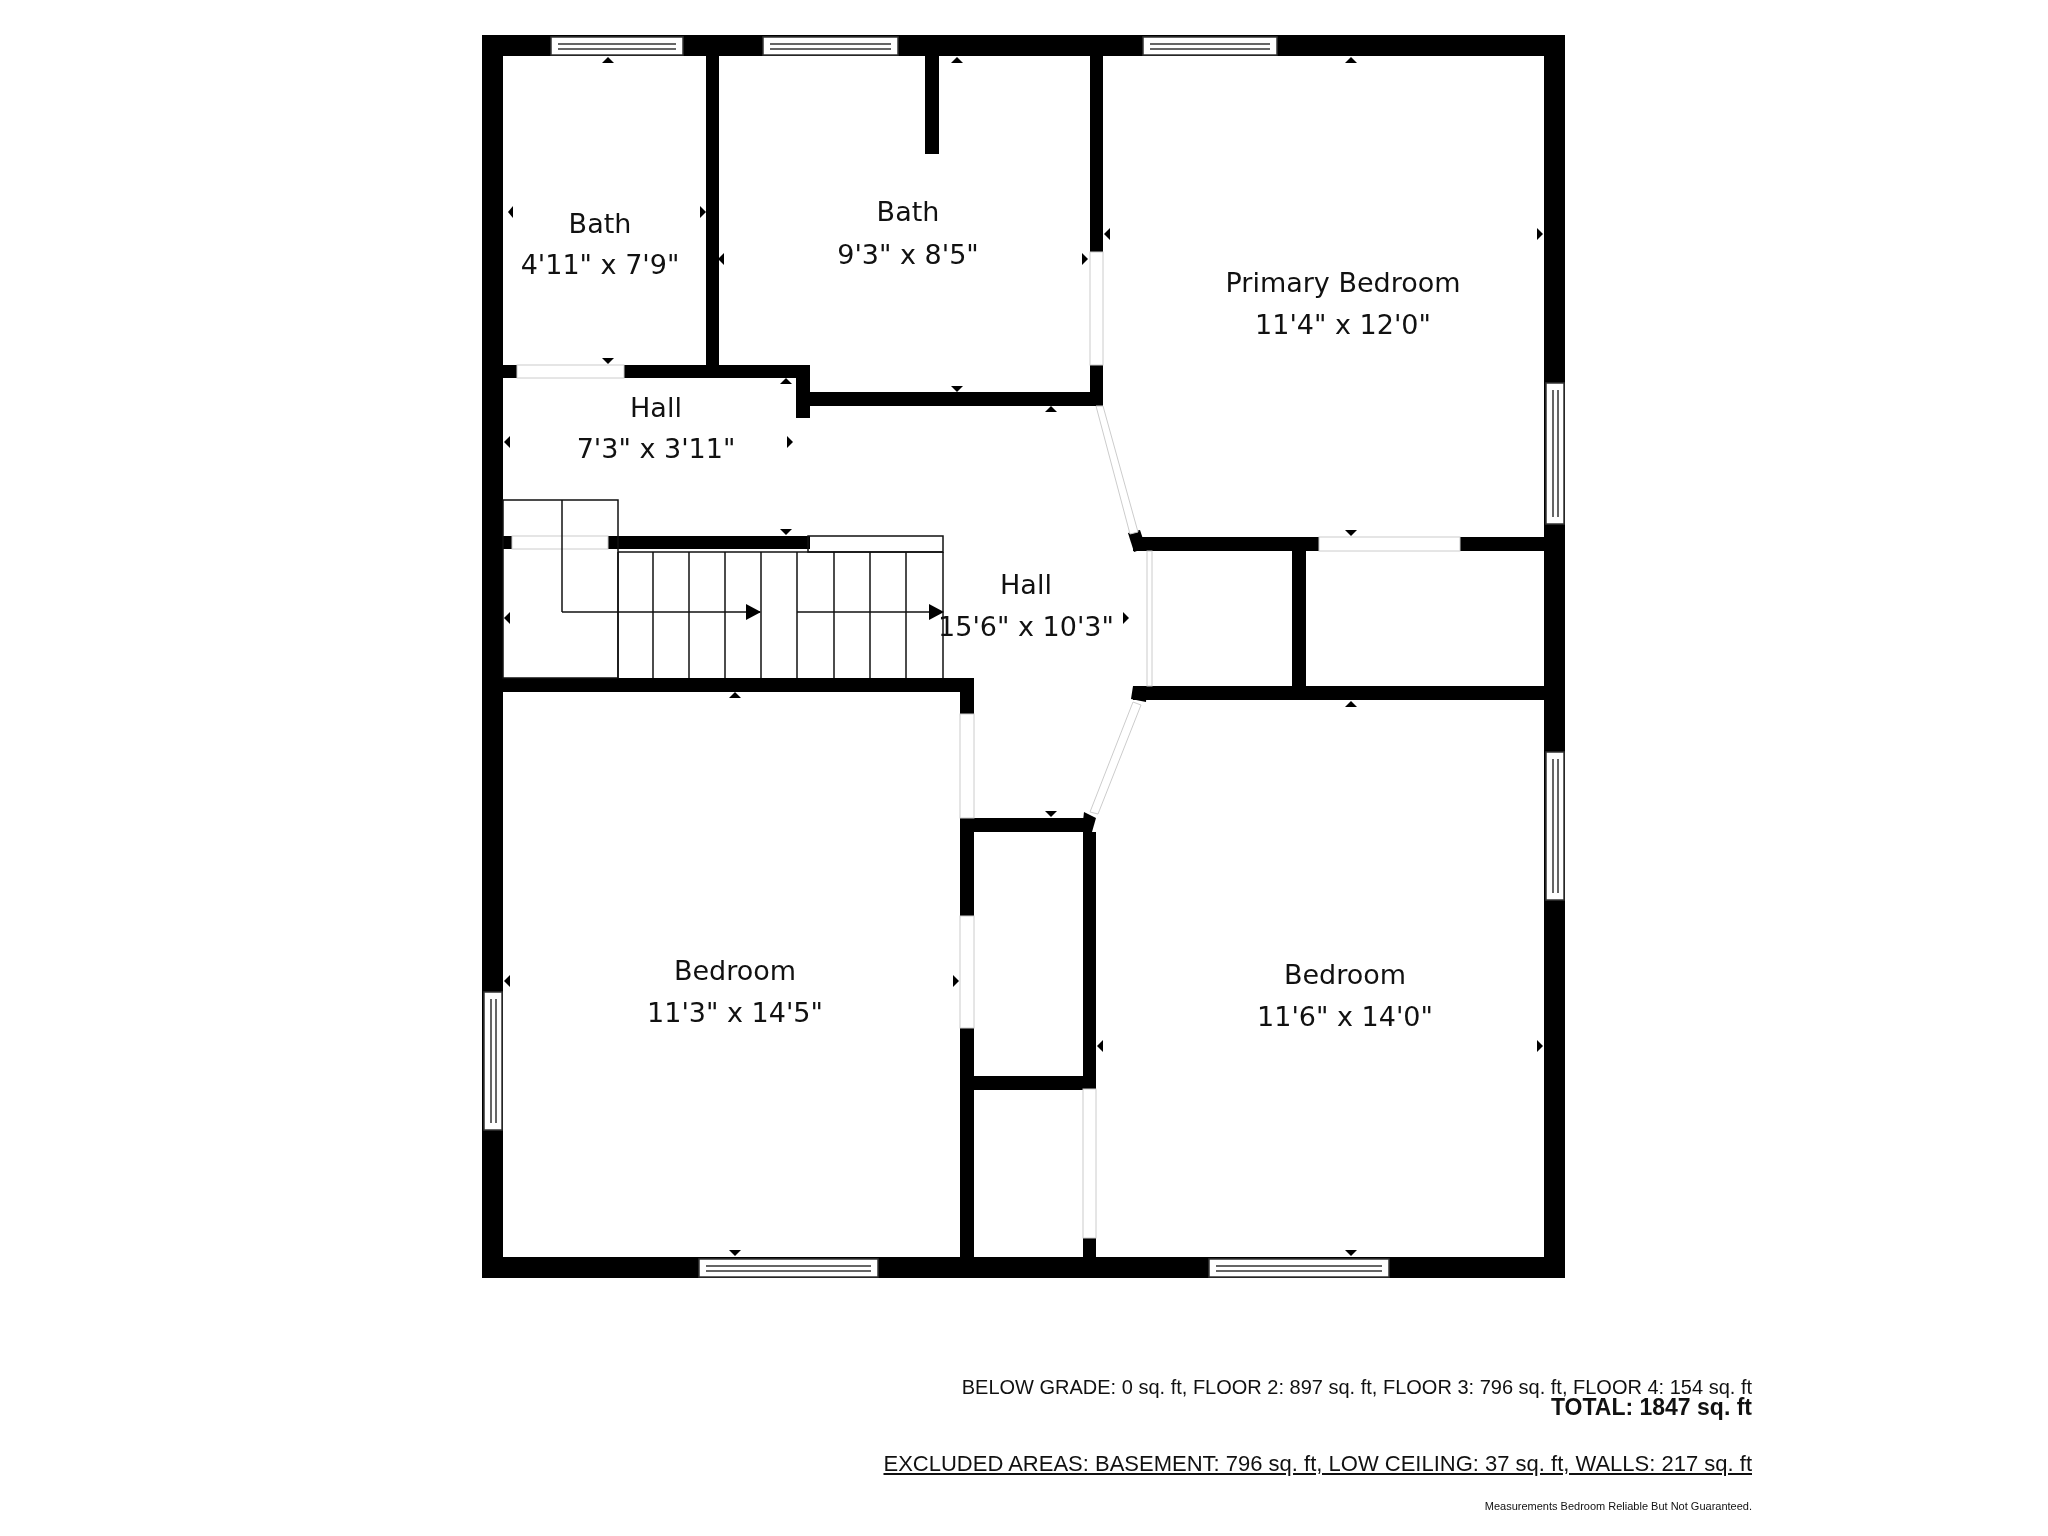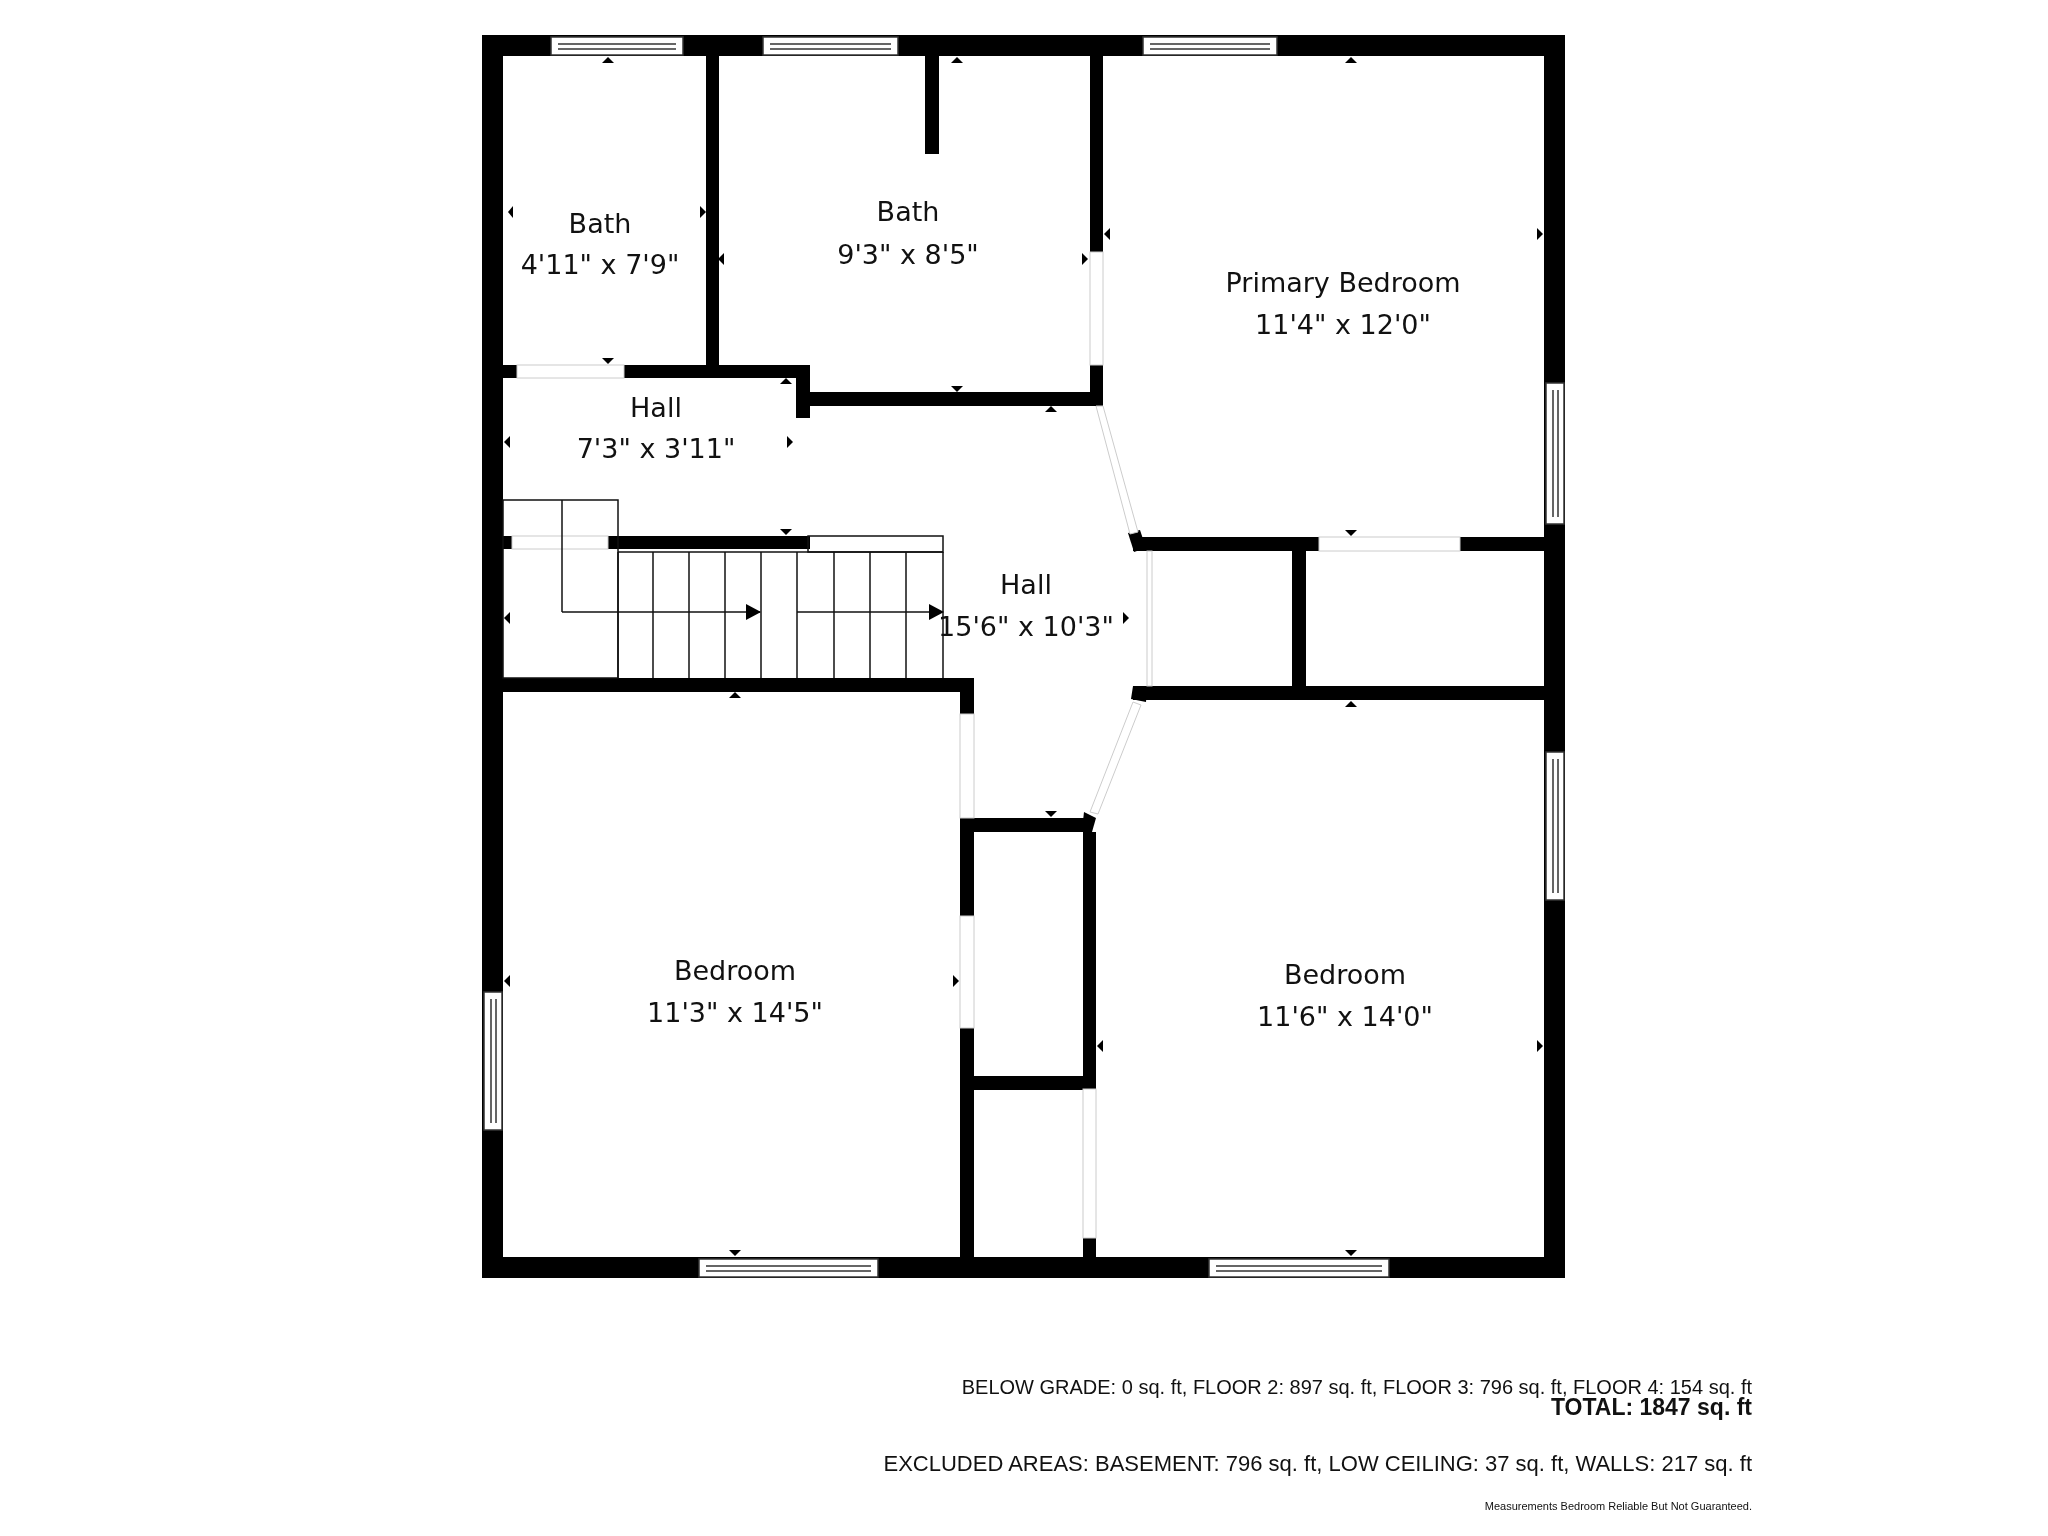--- a/index.html
+++ b/index.html
@@ -2,21 +2,21 @@
 <html><head>
 <meta charset="utf-8">
 <style>
   html, body { margin:0; padding:0; background:#ffffff; }
   body { width:2048px; height:1536px; position:relative; overflow:hidden; font-family:"DejaVu Sans", sans-serif; }
   #plan { position:absolute; left:0; top:0; width:2048px; height:1536px; }
   .room-label { font-family:"DejaVu Sans", sans-serif; font-size:27px; fill:#111; text-anchor:middle; }
   .footer { position:absolute; left:0; width:1752px; text-align:right; color:#111; font-family:"Liberation Sans", sans-serif; }
   .footer-total { top:1394px; font-size:23px; font-weight:bold; }
   .footer-line1 { top:1376px; font-size:20px; }
-  .footer-line2 { top:1451px; font-size:22px; }
+  .footer-line2 { top:1451px; font-size:22px;text-decoration:underline; }
   .footer-disclaimer { top:1500px; font-size:11px; }
 </style>
 </head>
 <body>
 
 <svg id="plan" viewBox="0 0 2048 1536" xmlns="http://www.w3.org/2000/svg">
   <g fill="#000">
 
     <rect x="482" y="35" width="1083" height="21"></rect>
     <rect x="482" y="1257" width="1083" height="21"></rect>

